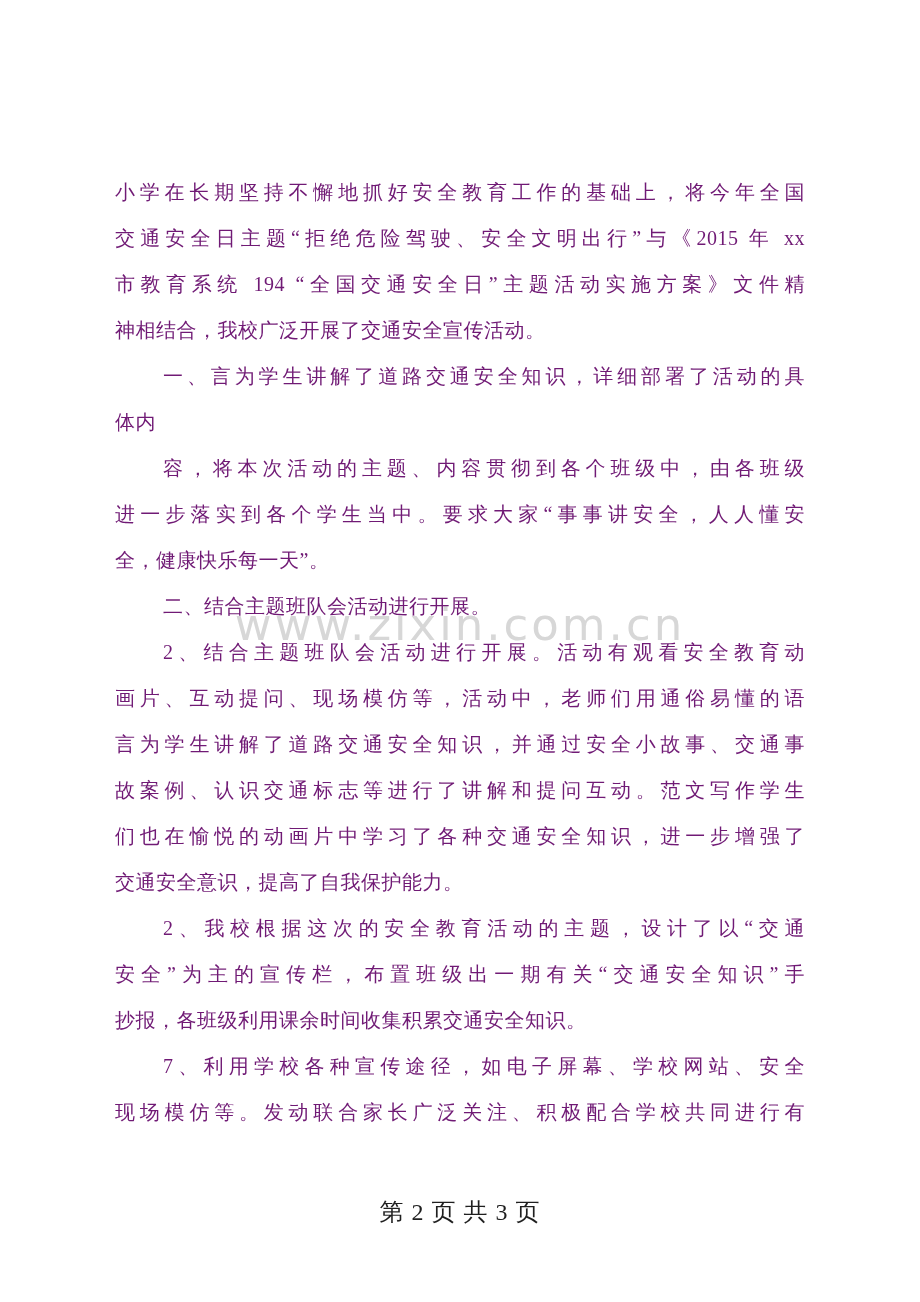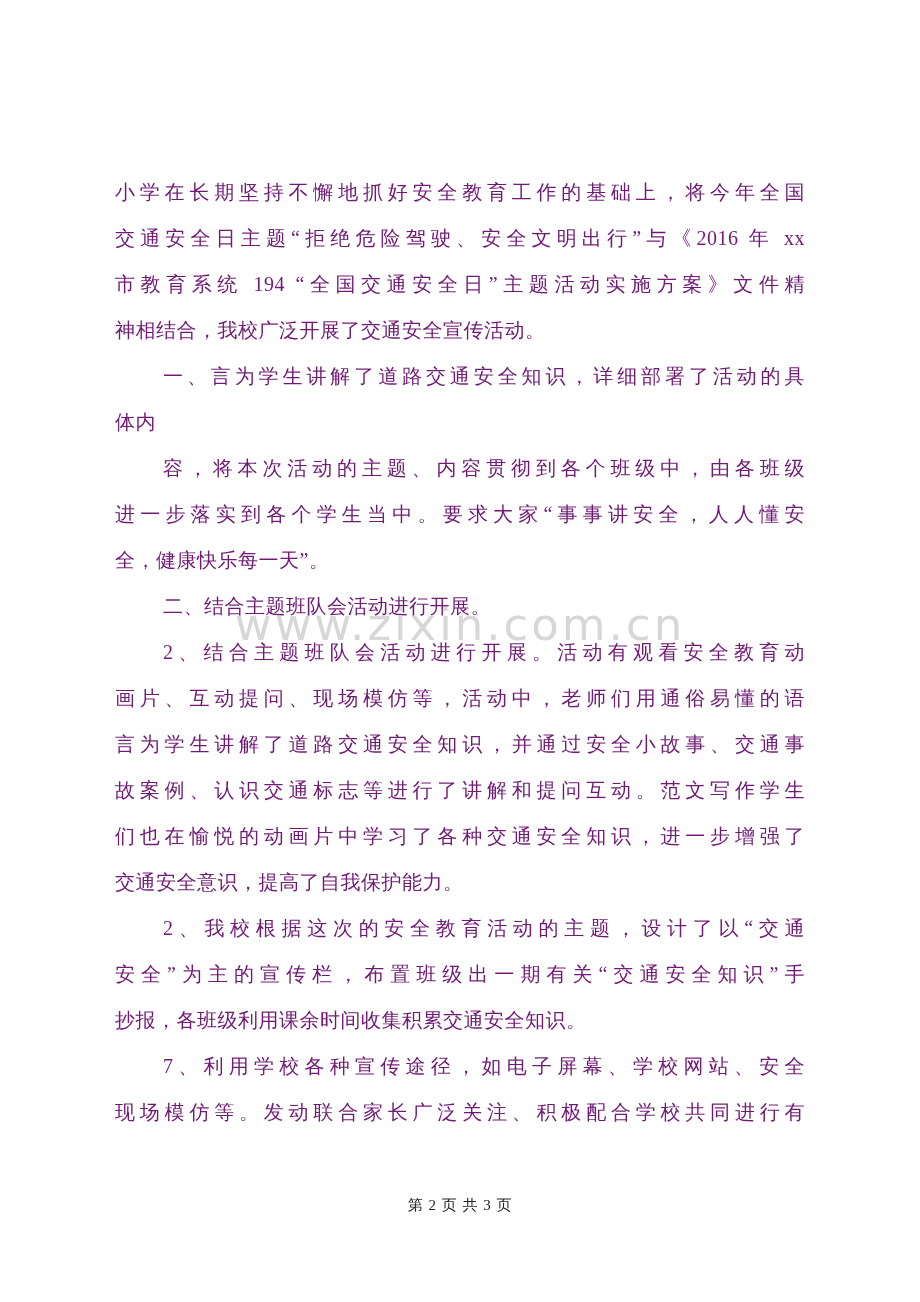--- a/index.html
+++ b/index.html
@@ -57,34 +57,34 @@
   }
   .footer {
     position: absolute;
     top: 1196px;
     left: 0;
     width: 100%;
     text-align: center;
     z-index: 1;
   }
   .footer span {
-    font-size: 15px;
+    font-size: 24px;
     color: #1f1f1f;
     letter-spacing: 1px;
   }
 </style>
 </head>
 <body>
 
 <div class="page">
   <div class="watermark">www.zixin.com.cn</div>
 
   <div class="content">
       <div class="line">小学在长期坚持不懈地抓好安全教育工作的基础上，将今年全国</div>
-      <div class="line">交通安全日主题“拒绝危险驾驶、安全文明出行”与《2016 年 xx</div>
+      <div class="line">交通安全日主题“拒绝危险驾驶、安全文明出行”与《2015 年 xx</div>
       <div class="line">市教育系统 194 “全国交通安全日”主题活动实施方案》文件精</div>
       <div class="line left">神相结合，我校广泛开展了交通安全宣传活动。</div>
       <div class="line indent">一、言为学生讲解了道路交通安全知识，详细部署了活动的具</div>
       <div class="line left">体内</div>
       <div class="line indent">容，将本次活动的主题、内容贯彻到各个班级中，由各班级</div>
       <div class="line">进一步落实到各个学生当中。要求大家“事事讲安全，人人懂安</div>
       <div class="line left">全，健康快乐每一天”。</div>
       <div class="line indent left">二、结合主题班队会活动进行开展。</div>
       <div class="line indent">2、结合主题班队会活动进行开展。活动有观看安全教育动</div>
       <div class="line">画片、互动提问、现场模仿等，活动中，老师们用通俗易懂的语</div>

